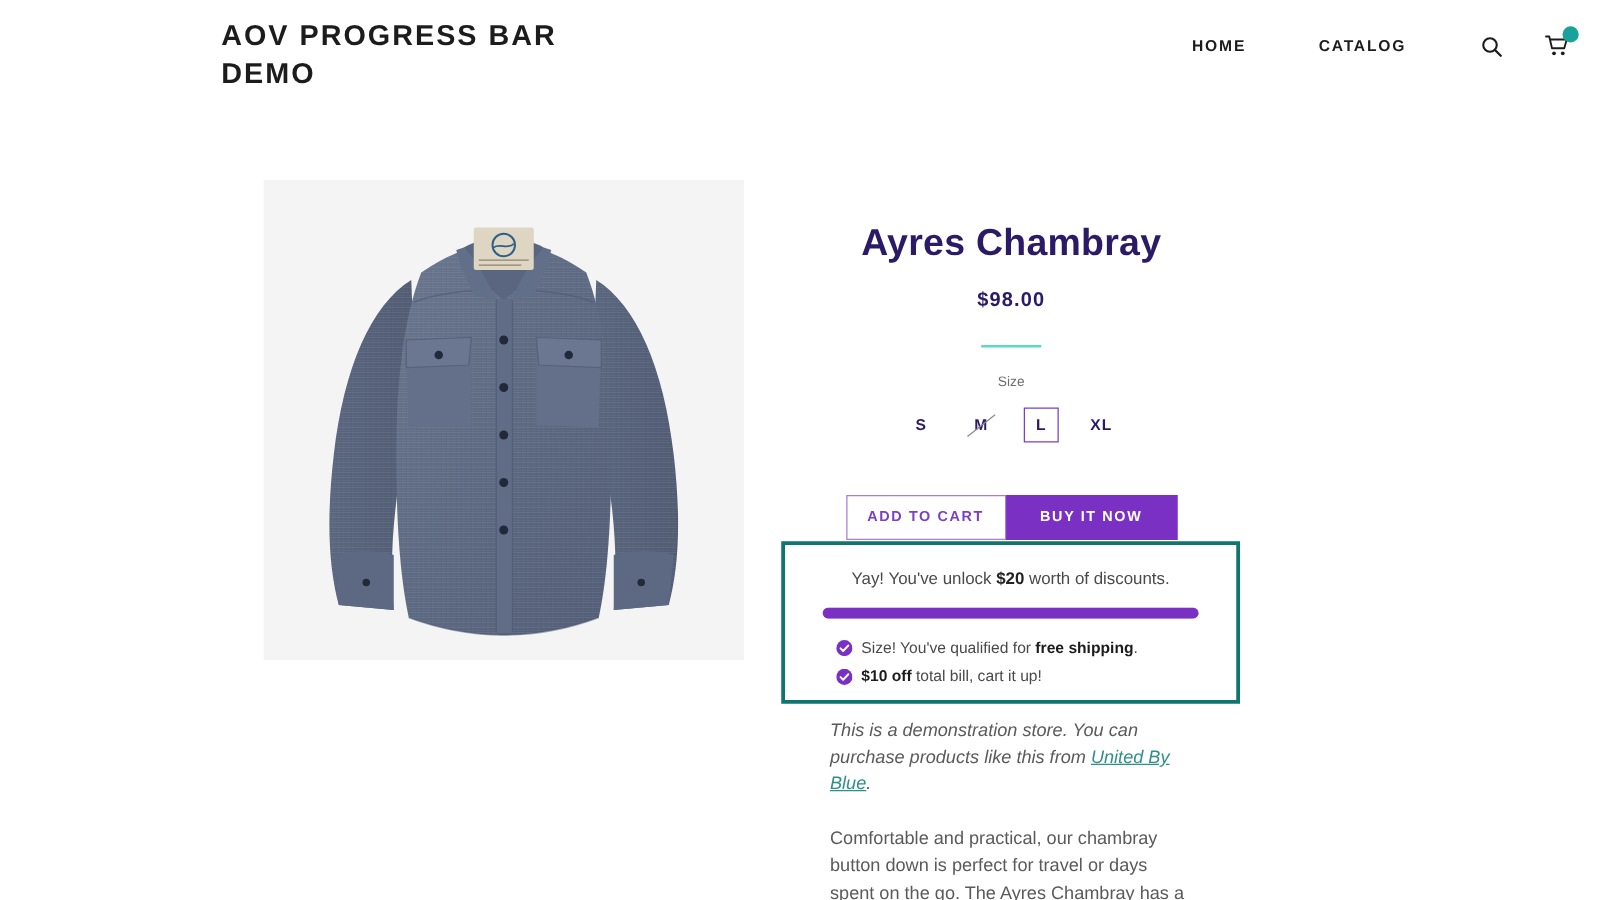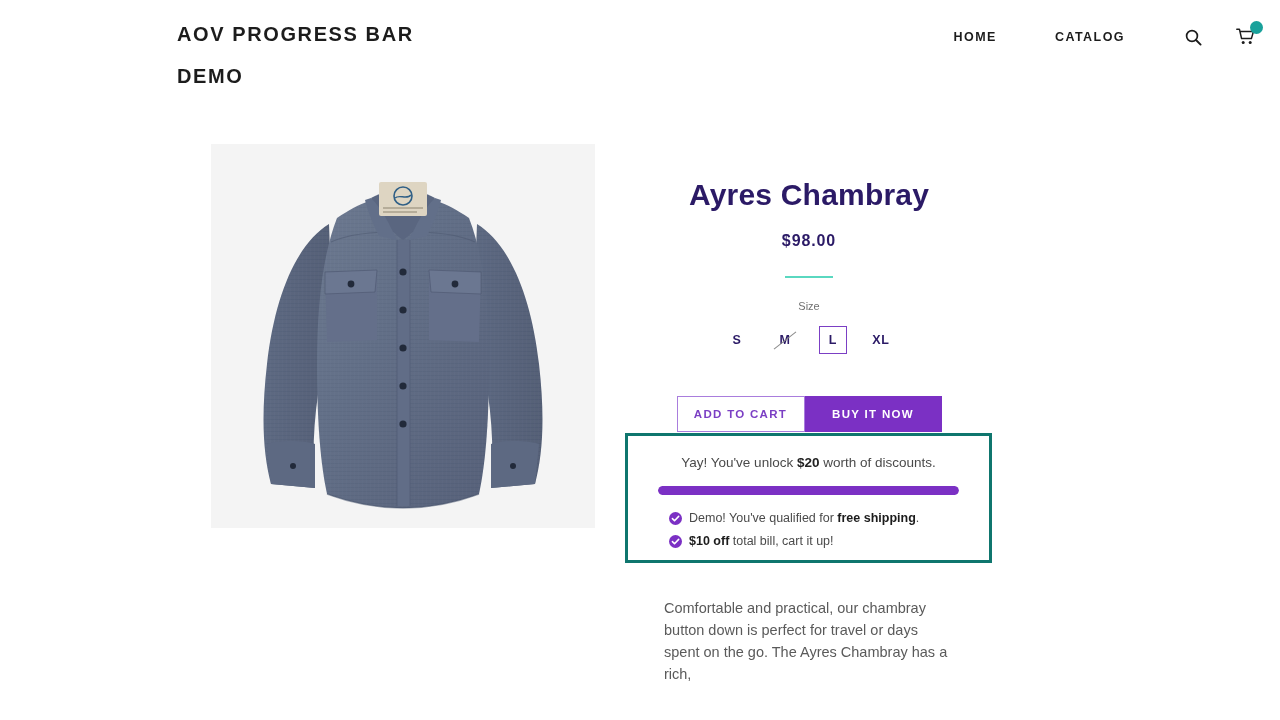--- a/index.html
+++ b/index.html
@@ -25,24 +25,24 @@
     top: 0; left: 0;
     width: 1280px;
     height: 90px;
   }
 
   .logo {
     position: absolute;
     left: 177px;
     top: 13px;
     width: 300px;
-    font-size: 20px;
+    font-size: 23px;
     font-weight: bold;
     letter-spacing: 1.6px;
-    line-height: 42px;
+    line-height: 30px;
     color: #1c1c1c;
     text-transform: uppercase;
     cursor: pointer;
   }
 
   .nav {
     position: absolute;
     right: 0px;
     top: 28px;
     display: flex;
@@ -443,34 +443,35 @@
         <div class="progress-fill" id="progress-fill" style="width: 100%;"></div>
       </div>
 
       <ul class="aov-list">
 
         <li class="aov-item">
           <svg class="check-icon" viewBox="0 0 16 16">
             <circle cx="8" cy="8" r="8" fill="#7b30c4"></circle>
             <path d="M4.2 8.2 L6.8 10.8 L11.9 5.4" fill="none" stroke="#ffffff" stroke-width="1.9" stroke-linecap="round" stroke-linejoin="round"></path>
           </svg>
-          <span><span>Demo! You've qualified for </span><b>free shipping</b><span>.</span></span>
+          <span><span>Size! You've qualified for </span><b>free shipping</b><span>.</span></span>
         </li>
 
         <li class="aov-item">
           <svg class="check-icon" viewBox="0 0 16 16">
             <circle cx="8" cy="8" r="8" fill="#7b30c4"></circle>
             <path d="M4.2 8.2 L6.8 10.8 L11.9 5.4" fill="none" stroke="#ffffff" stroke-width="1.9" stroke-linecap="round" stroke-linejoin="round"></path>
           </svg>
           <span><span></span><b>$10 off</b><span> total bill, cart it up!</span></span>
         </li>
 
       </ul>
     </div>
   </div>
 
   <div class="desc">
 
+    <p class="demo-note"><span>This is a demonstration store. You can purchase products like this from </span><a class="demo-link">United By Blue</a><span>.</span></p>
 
     <p class="desc-body">Comfortable and practical, our chambray button down is perfect for travel or days spent on the go. The Ayres Chambray has a rich,</p>
   </div>
 
 </div>
 
 </body></html>

